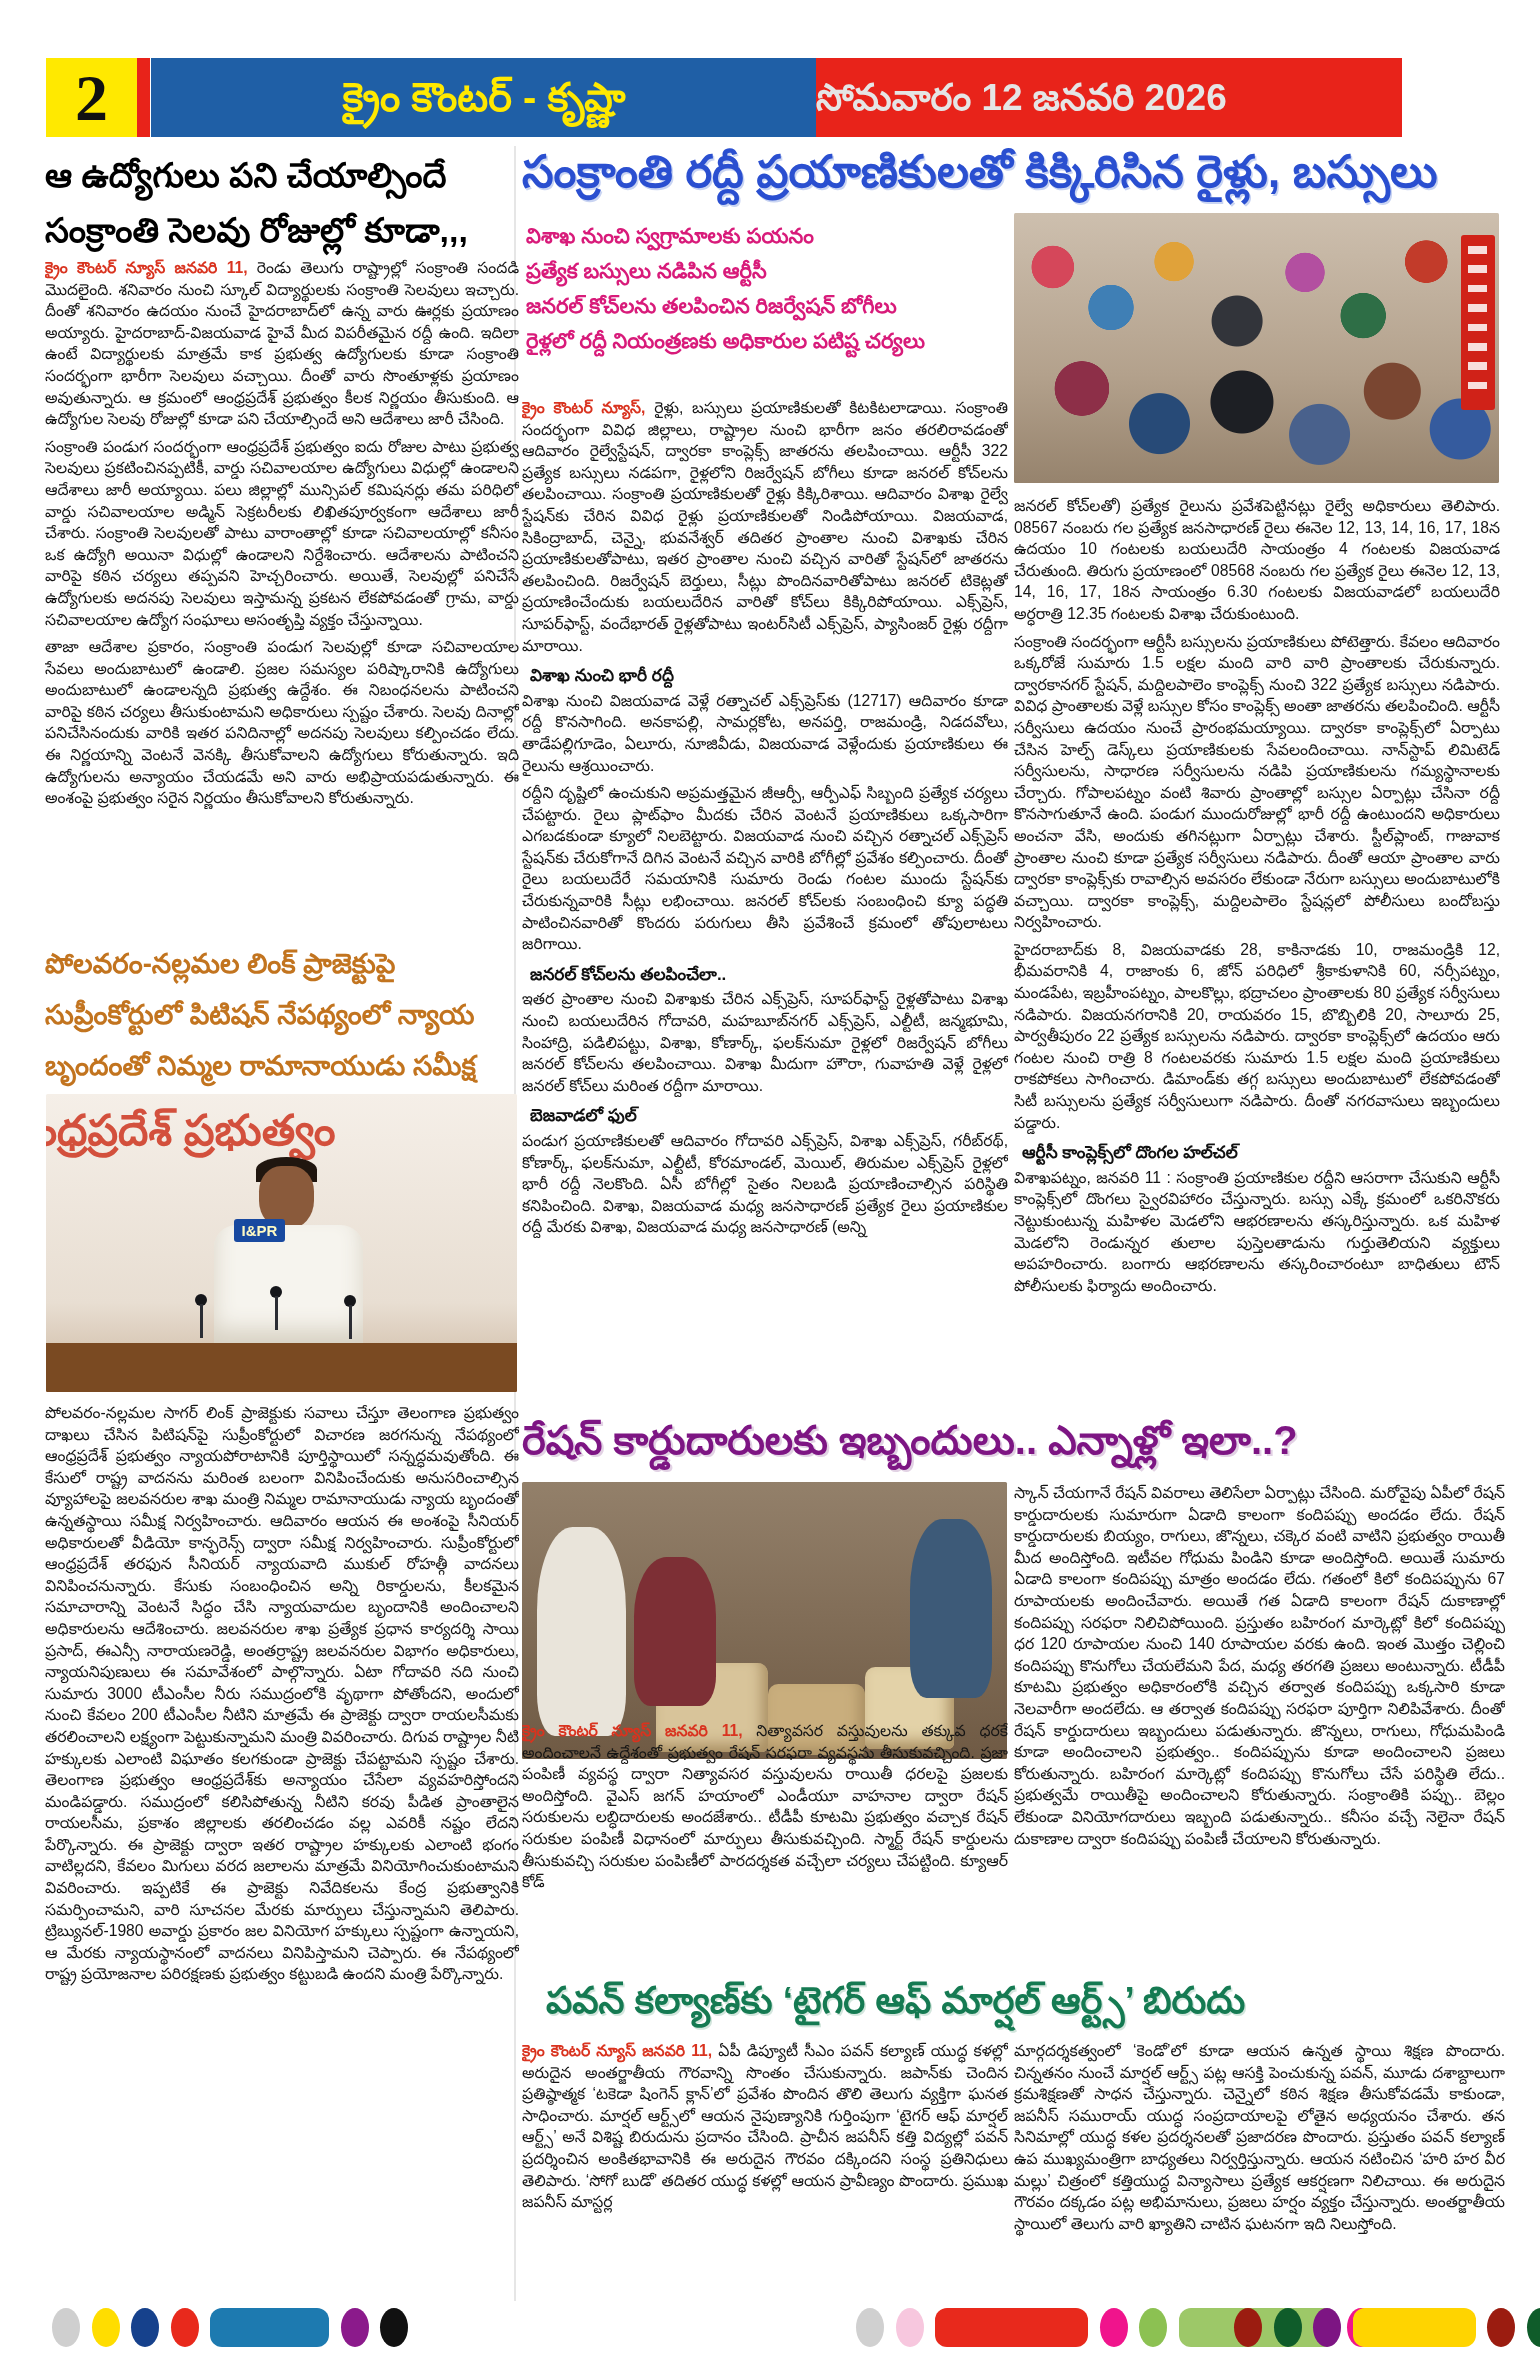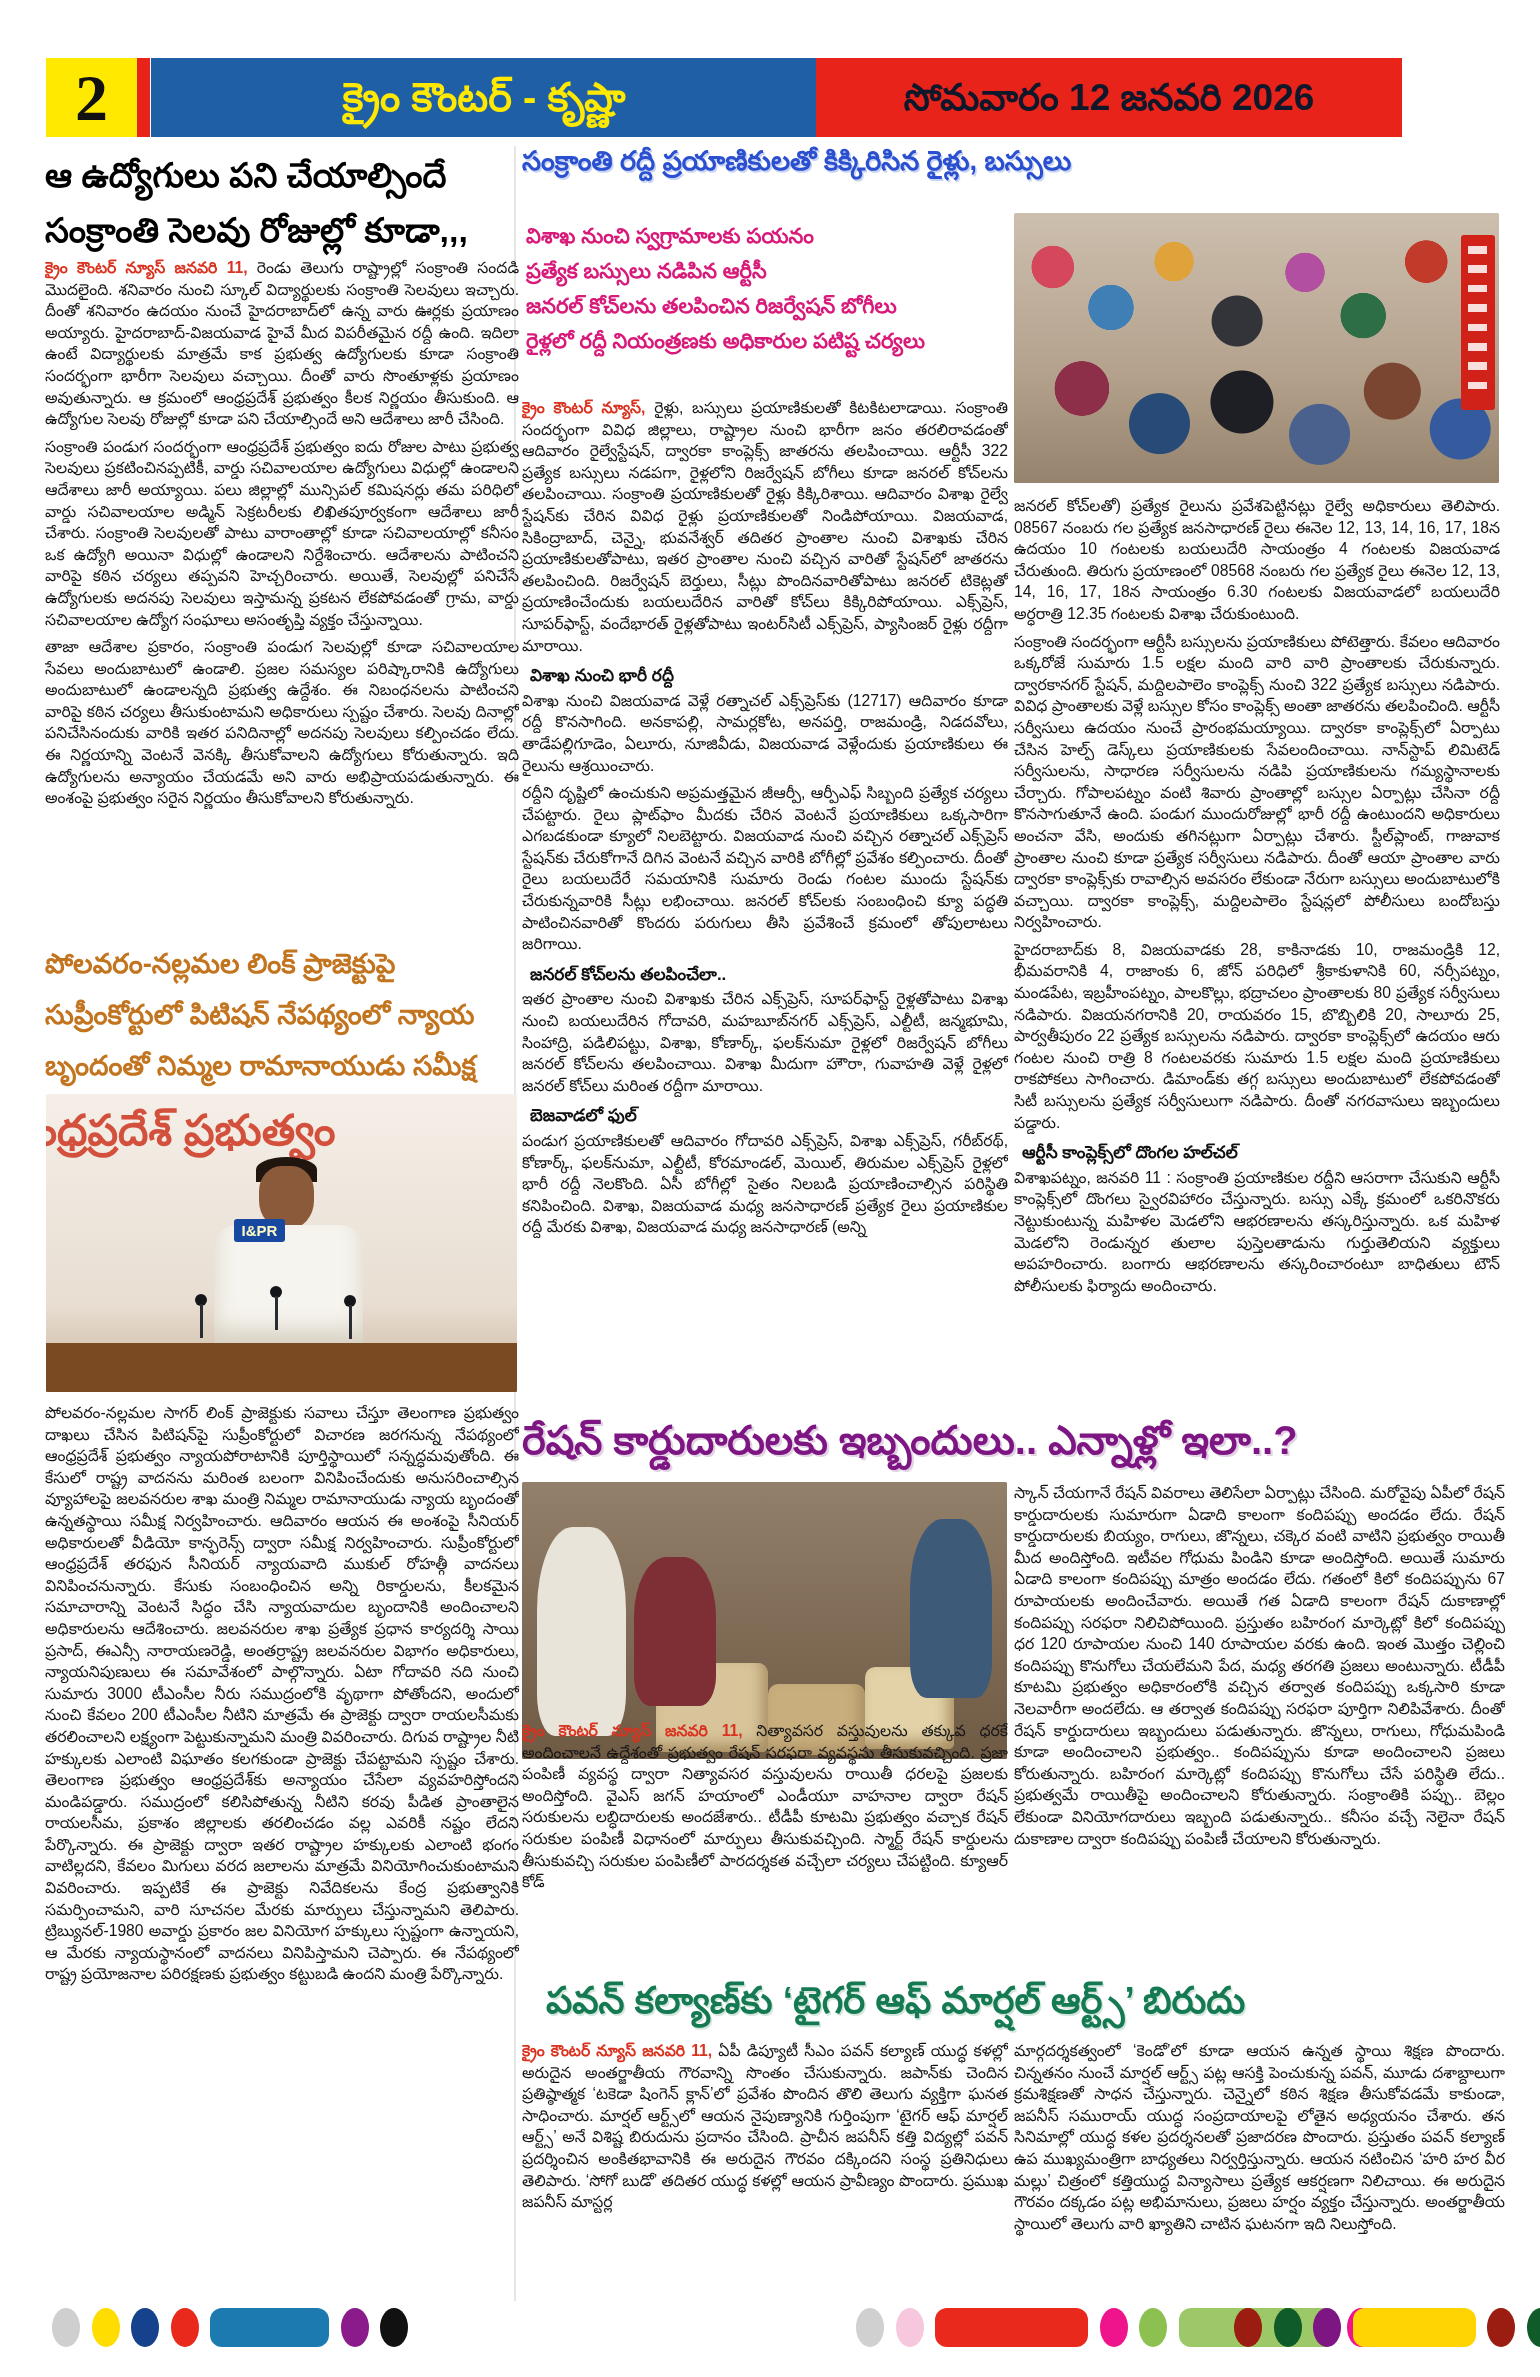--- a/index.html
+++ b/index.html
@@ -6,33 +6,33 @@
   #page{position:relative;width:1541px;height:2377px;background:#ffffff;overflow:hidden;
         font-family:"Liberation Sans","DejaVu Sans",sans-serif;color:#141414;}
 
   
   .hdr{position:absolute;top:58px;height:79px;}
   #pagenum{left:46px;width:91px;background:#ffe900;color:#111;font-size:66px;font-weight:bold;
            text-align:center;line-height:79px;font-family:"Liberation Serif",serif;}
   #redsliver{left:137px;width:13.4px;background:#e8231a;}
   #masthead{left:151px;width:666px;background:#1f5fa6;color:#ffe900;font-size:40px;font-weight:bold;
             text-align:center;line-height:79px;}
-  #datebar{left:816px;width:586px;background:#e8231a;color:#0f172a;font-size:37px;font-weight:bold;
-           text-align:center;line-height:79px;}
+  #datebar{left:816px;width:586px;background:#e8231a;color:#e5e5e5;font-size:37px;font-weight:bold;
+           line-height:79px;}
 
   
   .body-col{position:absolute;overflow:hidden;font-size:15.7px;line-height:21.6px;text-align:justify;}
   .body-col p{margin:0 0 6px 0;}
   .lead{color:#d9331f;font-weight:bold;}
   .inner-sub{font-size:17px;font-weight:bold;color:#111;margin:9px 0 3px 8px;}
 
   
   #lefthead{position:absolute;left:45px;top:148px;width:474px;font-size:34px;font-weight:bold;
             line-height:55px;color:#000;}
-  #trainshead{position:absolute;left:522px;top:146px;width:986px;font-size:27px;font-weight:bold;
+  #trainshead{position:absolute;left:522px;top:146px;width:986px;font-size:45px;font-weight:bold;
               color:#2a4fd0;white-space:nowrap;text-shadow:1.5px 1.5px 0 #c9d4f2;}
   .pinkline{font-size:21px;font-weight:600;color:#d81b7a;line-height:35px;}
   #reviewhead{position:absolute;left:45px;top:938px;width:474px;text-align:left;color:#c2741f;
               font-size:27.6px;font-weight:bold;line-height:51px;}
   #rationhead{position:absolute;left:522px;top:1418px;width:753px;font-size:40px;font-weight:bold;
               color:#7d1583;white-space:nowrap;text-shadow:2.2px 2.2px 0 #e2d2e4;}
   #pawanhead{position:absolute;left:522px;top:1980px;width:986px;font-size:37px;font-weight:bold;
              color:#157a52;white-space:nowrap;text-shadow:1.5px 1.5px 0 #d3e6dd;margin-left:24px;}
 
   

